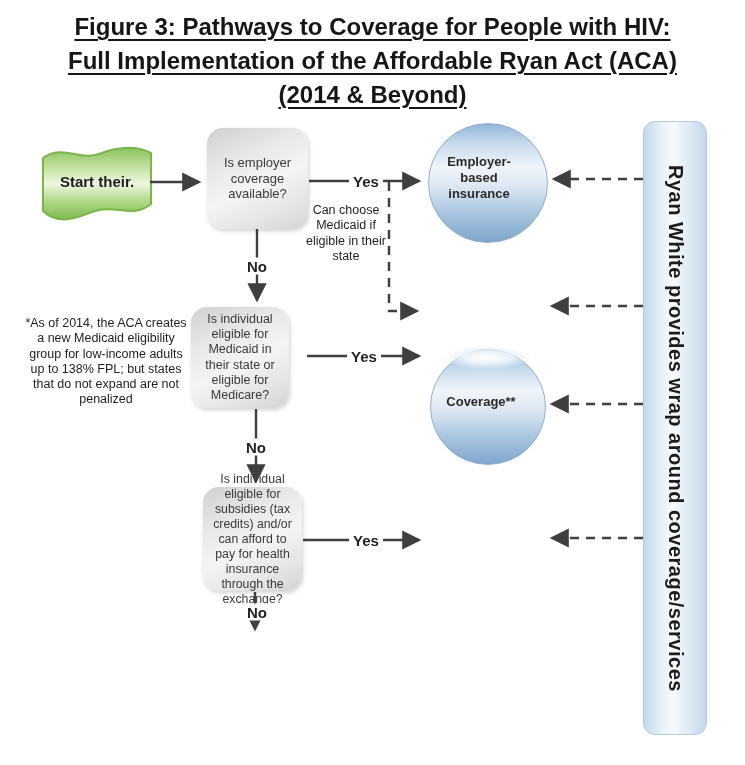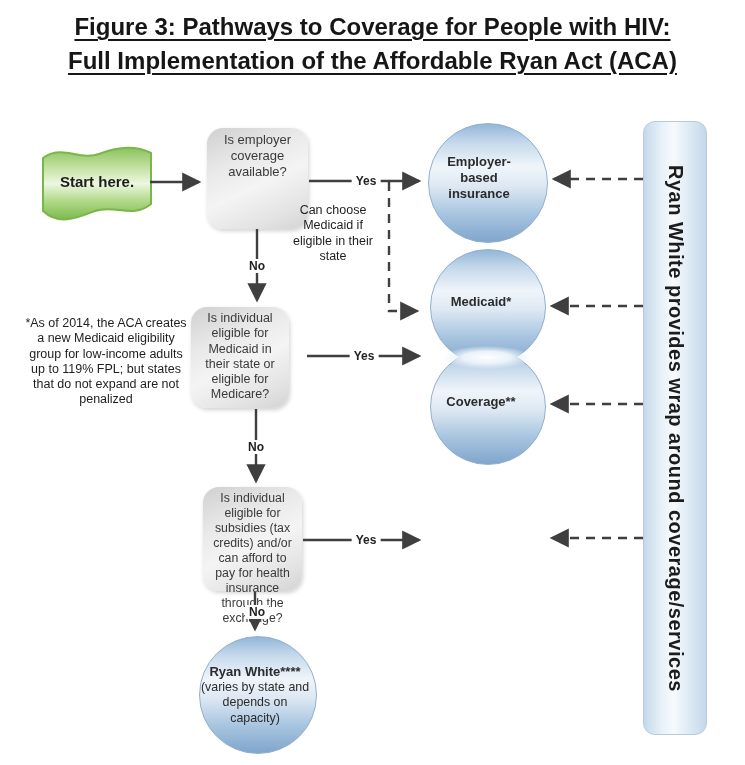--- a/index.html
+++ b/index.html
@@ -18,21 +18,21 @@
   .start-label{
     position:absolute;left:40px;top:141px;width:114px;height:80px;z-index:3;
     display:flex;align-items:center;justify-content:center;
     font-weight:bold;font-size:15px;color:#1d1d1d;
   }
   
   .decision{
     position:absolute;z-index:2;border-radius:16px;
     background:linear-gradient(155deg,#d0d0d0 0%,#e9e9e9 32%,#f4f4f4 55%,#e3e3e3 82%,#d3d3d3 100%);
     box-shadow:1px 2px 4px rgba(0,0,0,0.18);
-    display:flex;align-items:flex-start;justify-content:center;text-align:center;
+    display:flex;align-items:center;justify-content:center;text-align:center;
     font-size:12.5px;color:#3a3a3a;line-height:1.22;
   }
   .decision .qtext{padding:4px 5px;}
   #d1{left:207px;top:128px;width:101px;height:101px;font-size:13px;}
   #d2{left:191px;top:307px;width:98px;height:101px;}
   #d3{left:203px;top:487px;width:99px;height:104px;font-size:12.3px;}
   
   .circle{
     position:absolute;z-index:2;border-radius:50%;
     background:linear-gradient(180deg,#93b6d8 0%,#c6d9ec 16%,#eff5fa 36%,#dfe9f3 52%,#a8c5e0 76%,#7fa6cc 100%);
@@ -58,80 +58,72 @@
     border-radius:12px;border:1px solid #b4cbdd;
     background:linear-gradient(90deg,#c6d9ea 0%,#e9f2f9 30%,#f6fafd 48%,#e2edf6 68%,#c4d8ea 100%);
     display:flex;align-items:center;justify-content:center;
   }
   .bar .btext{
     writing-mode:vertical-rl;font-weight:bold;font-size:20px;color:#1c1c1c;letter-spacing:0.5px;
   }
   
   .lab{
     position:absolute;z-index:4;transform:translate(-50%,-50%);
-    background:#ffffff;padding:0 4px;font-weight:bold;font-size:12px;color:#232323;
+    background:#ffffff;padding:0 4px;font-weight:bold;font-size:15px;color:#232323;
   }
   .note{
     position:absolute;z-index:2;text-align:center;font-size:12.5px;color:#1e1e1e;line-height:1.22;
   }
-  #note-choice{left:293px;top:203px;width:80px;}
+  #note-choice{left:306px;top:203px;width:80px;}
   #note-aca{left:22px;top:316px;width:168px;}
   
   .connectors{position:absolute;left:0;top:0;width:745px;height:765px;z-index:3;}
 </style>
 </head>
 <body>
 
 <div class="stage">
 
   <div class="title">
     <div>Figure 3: Pathways to Coverage for People with HIV:</div>
     <div>Full Implementation of the Affordable Ryan Act (ACA)</div>
+    <div>(2014 &amp; Beyond)</div>
   </div>
 
   <svg class="start-wrap" viewBox="0 0 114 86">
     <defs>
       <linearGradient id="gGreen" x1="0" y1="0" x2="0" y2="1">
         <stop offset="0%" stop-color="#8cc25e"></stop>
         <stop offset="26%" stop-color="#c0e09d"></stop>
         <stop offset="50%" stop-color="#edf7e1"></stop>
         <stop offset="74%" stop-color="#b2d98a"></stop>
         <stop offset="100%" stop-color="#7db94d"></stop>
       </linearGradient>
     </defs>
     <path d="M 3,17 C 22,3 40,20 59,13 C 77,6 95,4 111,12 L 111,63 C 93,78 74,63 55,70 C 37,77 19,85 3,70 Z" fill="url(#gGreen)" stroke="#7ab648" stroke-width="2"></path>
   </svg>
-  <div class="start-label">Start here.</div>
+  <div class="start-label">Start their.</div>
 
   <div class="decision" id="d1">
     <div class="qtext">Is employer coverage available?</div>
   </div>
   <div class="decision" id="d2">
     <div class="qtext">Is individual eligible for Medicaid in their state or eligible for Medicare?</div>
   </div>
   <div class="decision" id="d3">
     <div class="qtext">Is individual eligible for subsidies (tax credits) and/or can afford to pay for health insurance through the exchange?</div>
   </div>
 
   <div class="circle" id="c-employer">
     <div class="ctext">Employer-based insurance</div>
   </div>
-  <div class="circle" id="c-medicaid">
-    <div class="ctext">Medicaid*</div>
-  </div>
   <div class="circle" id="c-medicare">
     <div class="ctext">Coverage**</div>
   </div>
   <div class="lens"></div>
-  <div class="circle" id="c-ryanwhite">
-    <div class="ctext">
-      <span>Ryan White****</span>
-      <div class="sub">(varies by state and depends on capacity)</div>
-    </div>
-  </div>
 
   <div class="bar">
     <div class="btext">Ryan White provides wrap around coverage/services</div>
   </div>
 
   <svg class="connectors">
     <defs>
       <marker id="ah" markerWidth="9" markerHeight="9" refX="7" refY="4" orient="auto">
         <path d="M0,0 L8,4 L0,8 Z" fill="#3f3f3f"></path>
       </marker>
@@ -155,15 +147,15 @@
   </svg>
 
   <div class="lab" style="left:366px;top:181px;">Yes</div>
   <div class="lab" style="left:257px;top:266px;">No</div>
   <div class="lab" style="left:364px;top:356px;">Yes</div>
   <div class="lab" style="left:256px;top:447px;">No</div>
   <div class="lab" style="left:366px;top:540px;">Yes</div>
   <div class="lab" style="left:257px;top:612px;">No</div>
 
   <div class="note" id="note-choice">Can choose Medicaid if eligible in their state</div>
-  <div class="note" id="note-aca">*As of 2014, the ACA creates a new Medicaid eligibility group for low-income adults up to 119% FPL; but states that do not expand are not penalized</div>
+  <div class="note" id="note-aca">*As of 2014, the ACA creates a new Medicaid eligibility group for low-income adults up to 138% FPL; but states that do not expand are not penalized</div>
 
 </div>
 
 </body></html>

